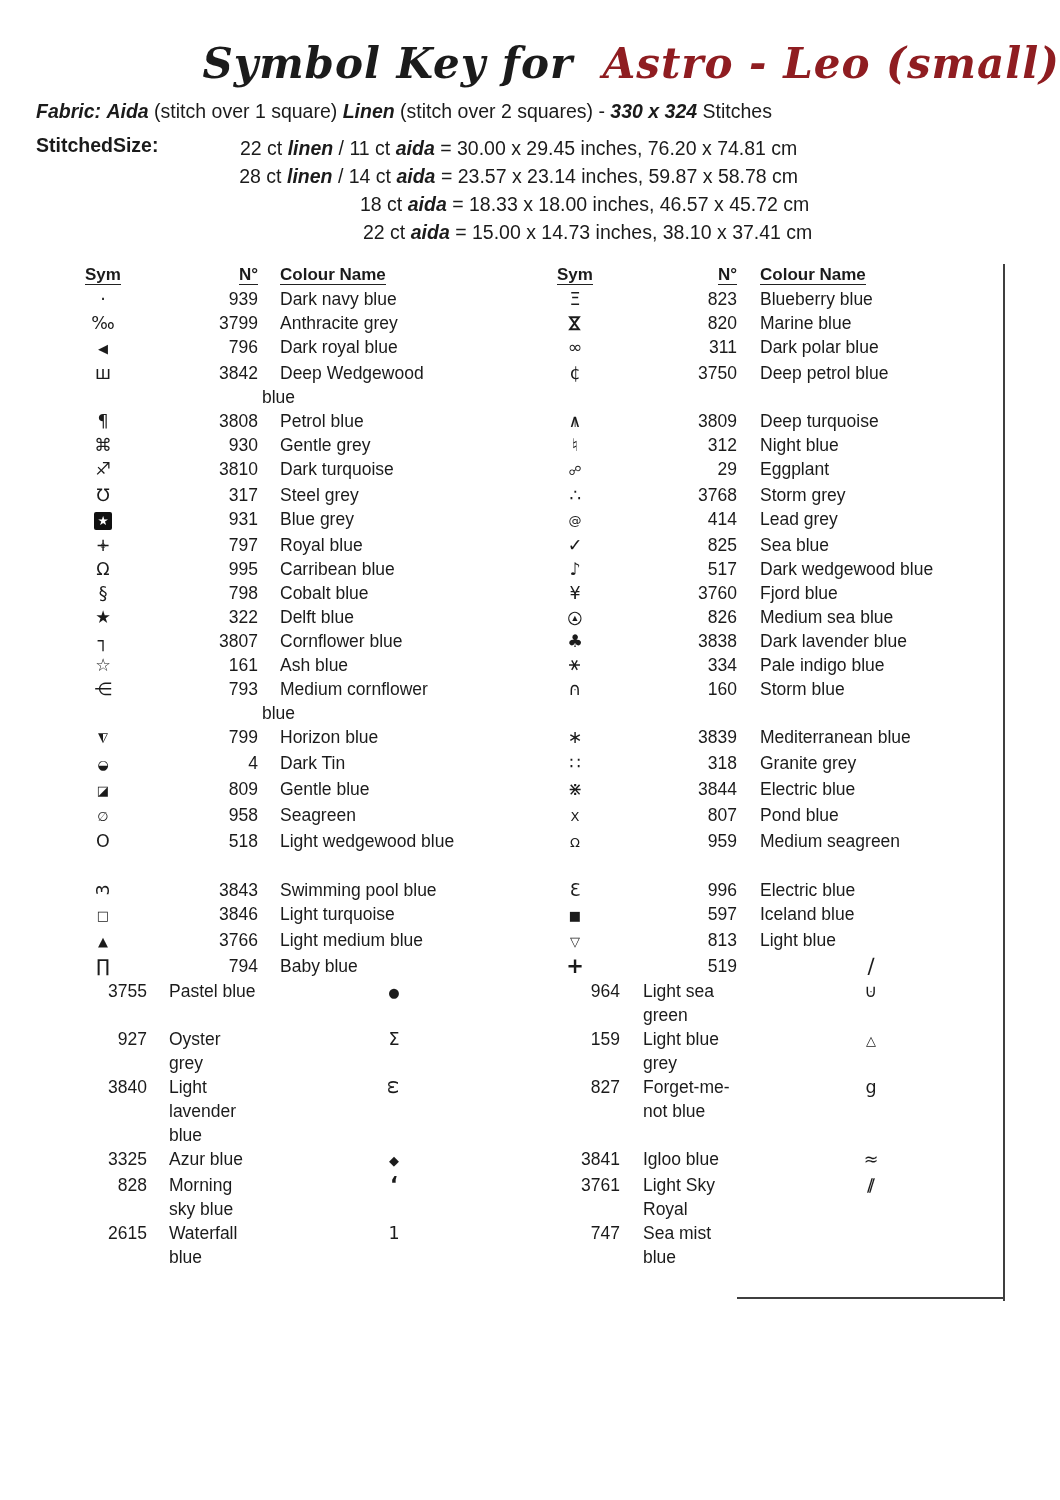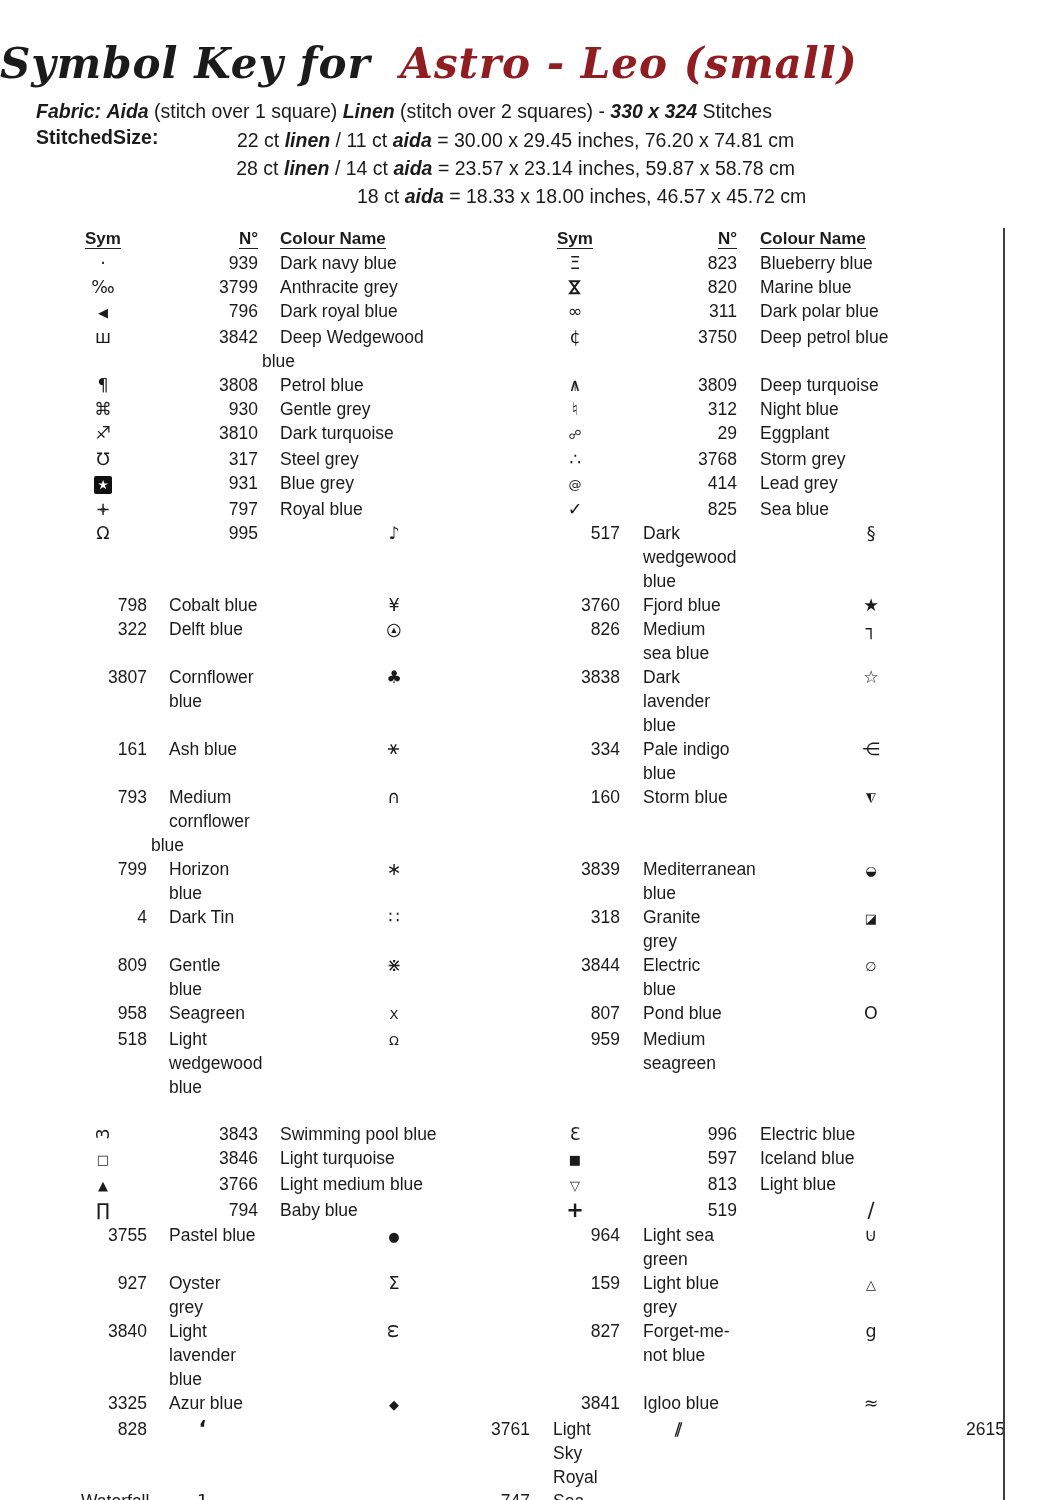--- a/index.html
+++ b/index.html
@@ -1,25 +1,25 @@
 <!DOCTYPE html>
 <html><head>
 <meta charset="utf-8">
 <style>
   html,body{margin:0;padding:0;}
   .page{width:1060px;height:1500px;background:#ffffff;position:relative;overflow:hidden;
         font-family:"Liberation Sans",sans-serif;color:#1b1b1b;}
   
-  .title{margin-top:40px;text-align:left;
+  .title{margin-top:40px;text-align:right;
          font-family:"DejaVu Serif",serif;font-style:italic;font-weight:bold;
          font-size:42px;line-height:48px;letter-spacing:1px;white-space:nowrap;}
   .title .t-name{margin-left:14px;}
   
   .fabric{margin:10px 0 0 36px;font-size:19.5px;line-height:26px;}
-  .stitched{display:flex;margin:2px 0 0 36px;font-size:19.5px;}
+  .stitched{display:flex;margin:10px 0 0 36px;font-size:19.5px;}
   .st-label{font-weight:bold;width:152px;flex:none;}
   .st-lines{margin-left:37px;text-align:center;}
   .sline{line-height:28px;white-space:nowrap;}
   .sline:nth-child(3){margin-left:132px;}
   .sline:nth-child(4){margin-left:138px;}
   .seg-b{font-weight:bold;font-style:italic;}
   
   .tablewrap{position:relative;margin:16px 0 0 59px;width:946px;padding-bottom:30px;}
   .tbl{display:grid;grid-template-columns:88px 111px 272px 90px 117px 268px;}
   .cell{font-size:17.5px;line-height:24px;min-height:24px;}
@@ -57,20 +57,21 @@
   </div>
 
   <div class="fabric" id="fabric-line"><span class="seg-b">Fabric:</span><span>  </span><span class="seg-b">Aida</span><span>  (stitch over 1 square)   </span><span class="seg-b">Linen</span><span>  (stitch over 2 squares) -  </span><span class="seg-b">330 x 324</span><span> Stitches</span></div>
 
   <div class="stitched">
     <div class="st-label">StitchedSize:</div>
     <div class="st-lines" id="stitched-lines">
         <div class="sline"><span>22 ct </span><span class="seg-b">linen</span><span> / 11 ct </span><span class="seg-b">aida</span><span> = 30.00 x 29.45 inches, 76.20 x 74.81 cm</span></div>
         <div class="sline"><span>28 ct </span><span class="seg-b">linen</span><span> / 14 ct </span><span class="seg-b">aida</span><span> = 23.57 x 23.14 inches, 59.87 x 58.78 cm</span></div>
         <div class="sline"><span>18 ct </span><span class="seg-b">aida</span><span>  = 18.33 x 18.00 inches, 46.57 x 45.72 cm</span></div>
+        <div class="sline"><span>22 ct </span><span class="seg-b">aida</span><span> = 15.00 x 14.73 inches, 38.10 x 37.41 cm</span></div>
       </div>
   </div>
 
   <div class="tablewrap" id="tablewrap">
     <div class="tbl" id="tbl">
         <div class="cell c-sym hdr"><span>Sym</span></div>
         <div class="cell c-num hdr"><span>N°</span></div>
         <div class="cell c-name hdr"><span>Colour Name</span></div>
         <div class="cell c-sym hdr"><span>Sym</span></div>
         <div class="cell c-num hdr"><span>N°</span></div>
@@ -171,20 +172,23 @@
         <div class="cell c-name">
           <div>Royal blue</div>
         </div>
         <div class="cell c-sym"><span class="sym-g">✓</span></div>
         <div class="cell c-num">825</div>
         <div class="cell c-name right-col">
           <div>Sea blue</div>
         </div>
         <div class="cell c-sym"><span class="sym-g">Ω</span></div>
         <div class="cell c-num">995</div>
+        <div class="cell c-name">
+          <div>Carribean blue</div>
+        </div>
         <div class="cell c-sym"><span class="sym-g">♪</span></div>
         <div class="cell c-num">517</div>
         <div class="cell c-name right-col">
           <div>Dark wedgewood blue</div>
         </div>
         <div class="cell c-sym"><span class="sym-g">§</span></div>
         <div class="cell c-num">798</div>
         <div class="cell c-name">
           <div>Cobalt blue</div>
         </div>
@@ -357,20 +361,23 @@
         <div class="cell c-name">
           <div>Azur blue</div>
         </div>
         <div class="cell c-sym"><span class="sym-g m-small">◆</span></div>
         <div class="cell c-num">3841</div>
         <div class="cell c-name right-col">
           <div>Igloo blue</div>
         </div>
         <div class="cell c-sym"><span class="sym-g">≈</span></div>
         <div class="cell c-num">828</div>
+        <div class="cell c-name">
+          <div>Morning sky blue</div>
+        </div>
         <div class="cell c-sym"><span class="sym-g m-boldsym m-big">‘</span></div>
         <div class="cell c-num">3761</div>
         <div class="cell c-name right-col">
           <div>Light Sky Royal</div>
         </div>
         <div class="cell c-sym"><span class="sym-g m-tight">∕∕</span></div>
         <div class="cell c-num">2615</div>
         <div class="cell c-name">
           <div>Waterfall blue</div>
         </div>

